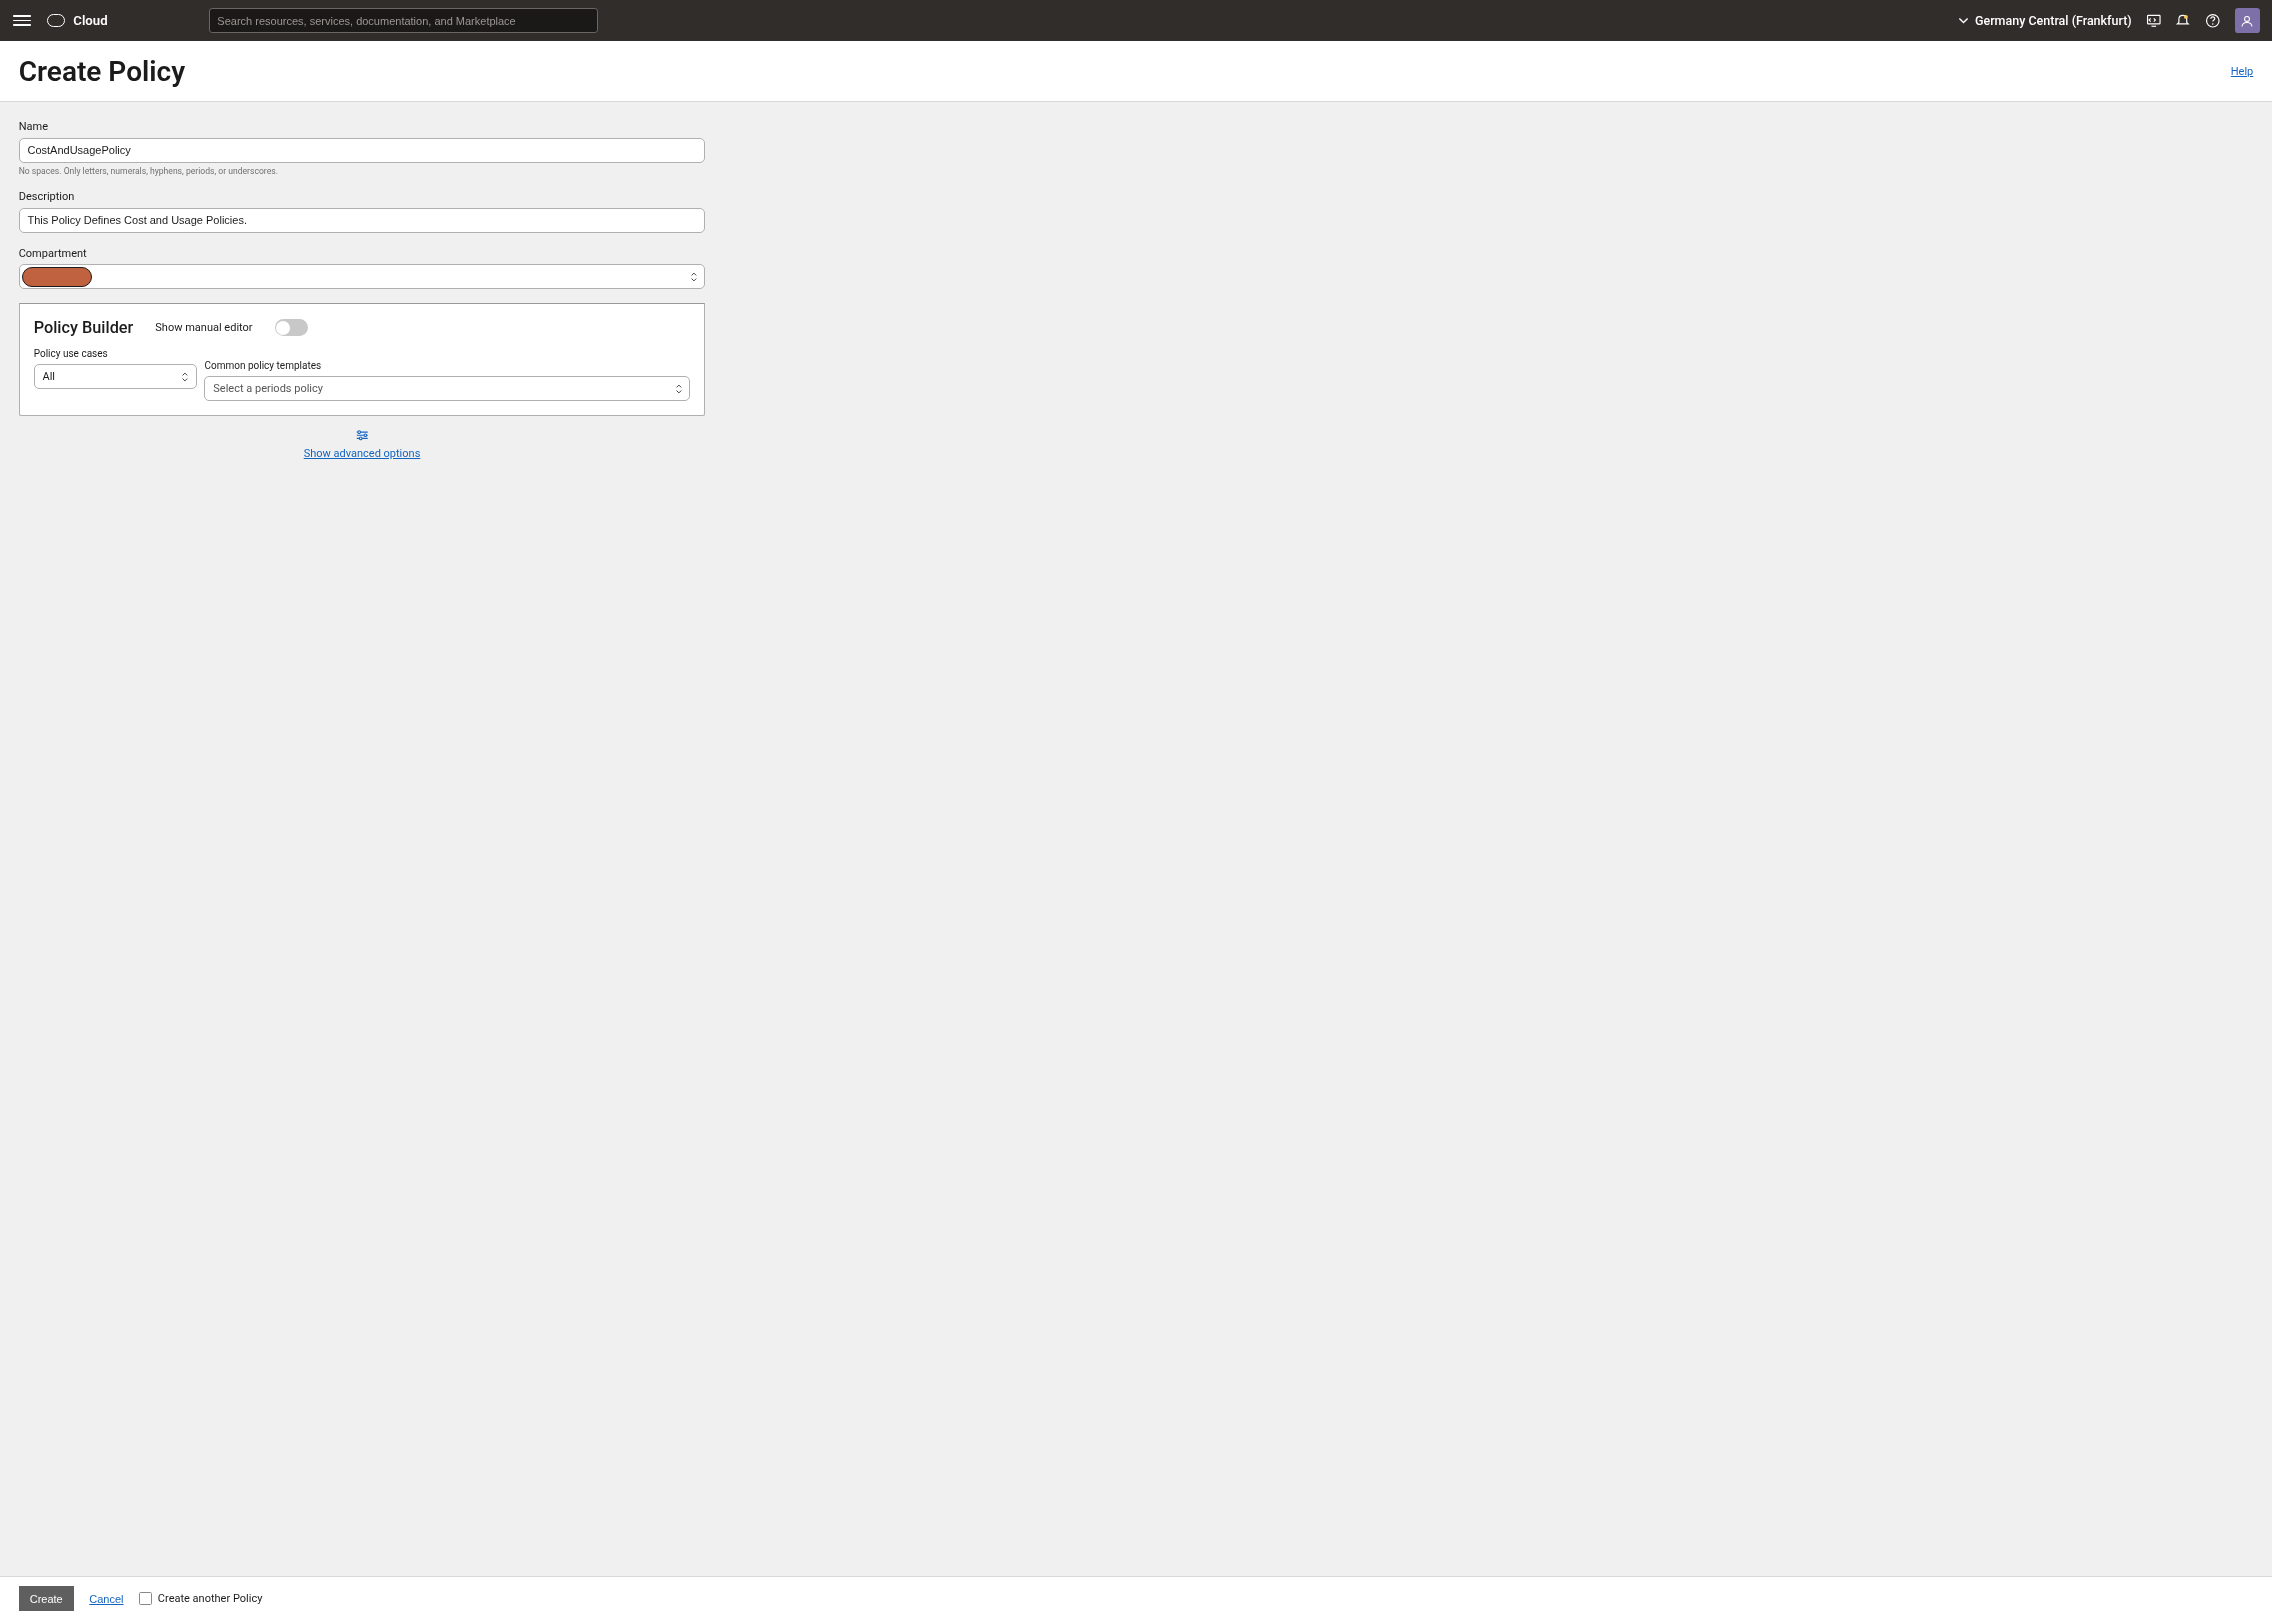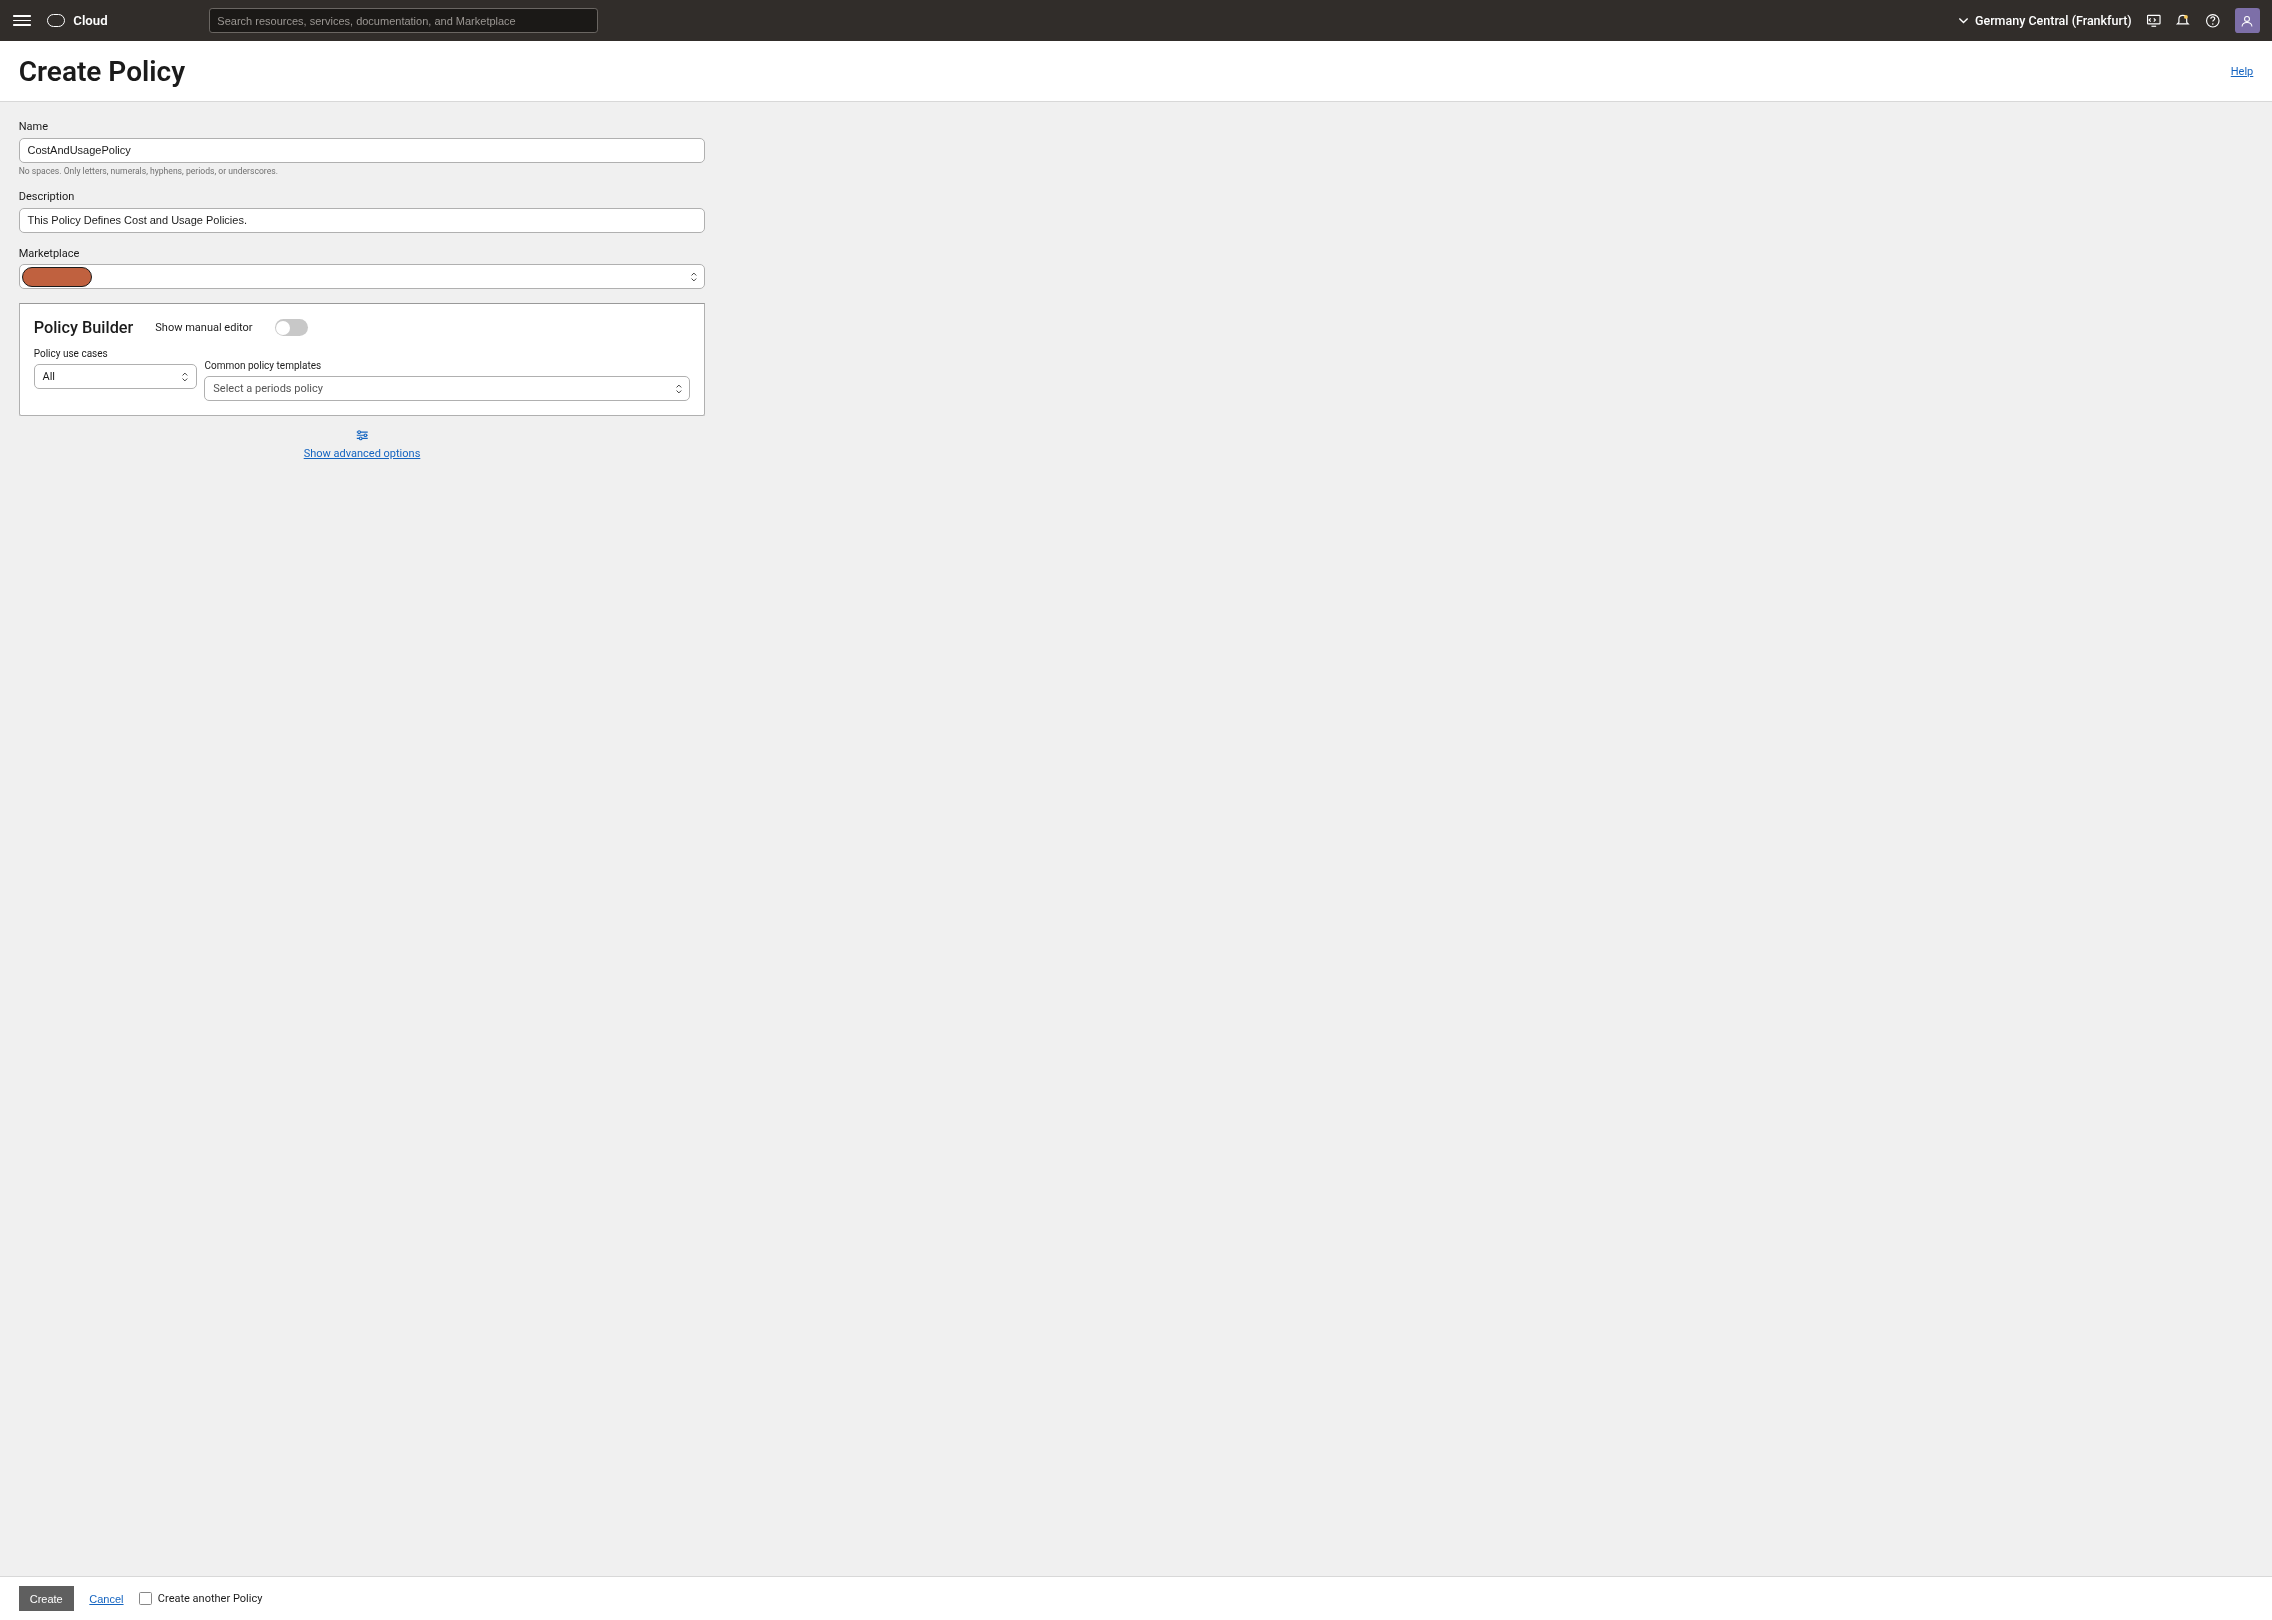--- a/index.html
+++ b/index.html
@@ -367,21 +367,21 @@
     <input class="text-input" type="text" value="CostAndUsagePolicy" style="">
     <div class="helper-text">No spaces. Only letters, numerals, hyphens, periods, or underscores.</div>
   </div>
 
   <div class="form-group">
     <label class="field-label">Description</label>
     <input class="text-input" type="text" value="This Policy Defines Cost and Usage Policies." style="">
   </div>
 
   <div class="form-group">
-    <label class="field-label">Marketplace</label>
+    <label class="field-label">Compartment</label>
     <div class="select-wrap">
       <input class="text-input" type="text" readonly="" value="" style="">
       <div class="redacted-chip"></div>
       <svg class="select-caret" width="7.8" height="11" viewBox="0 0 10 14">
         <path d="M2 5 L5 2 L8 5 M2 9 L5 12 L8 9" stroke="#333" stroke-width="1.2" fill="none"></path>
       </svg>
     </div>
   </div>
 
   <div class="card">

